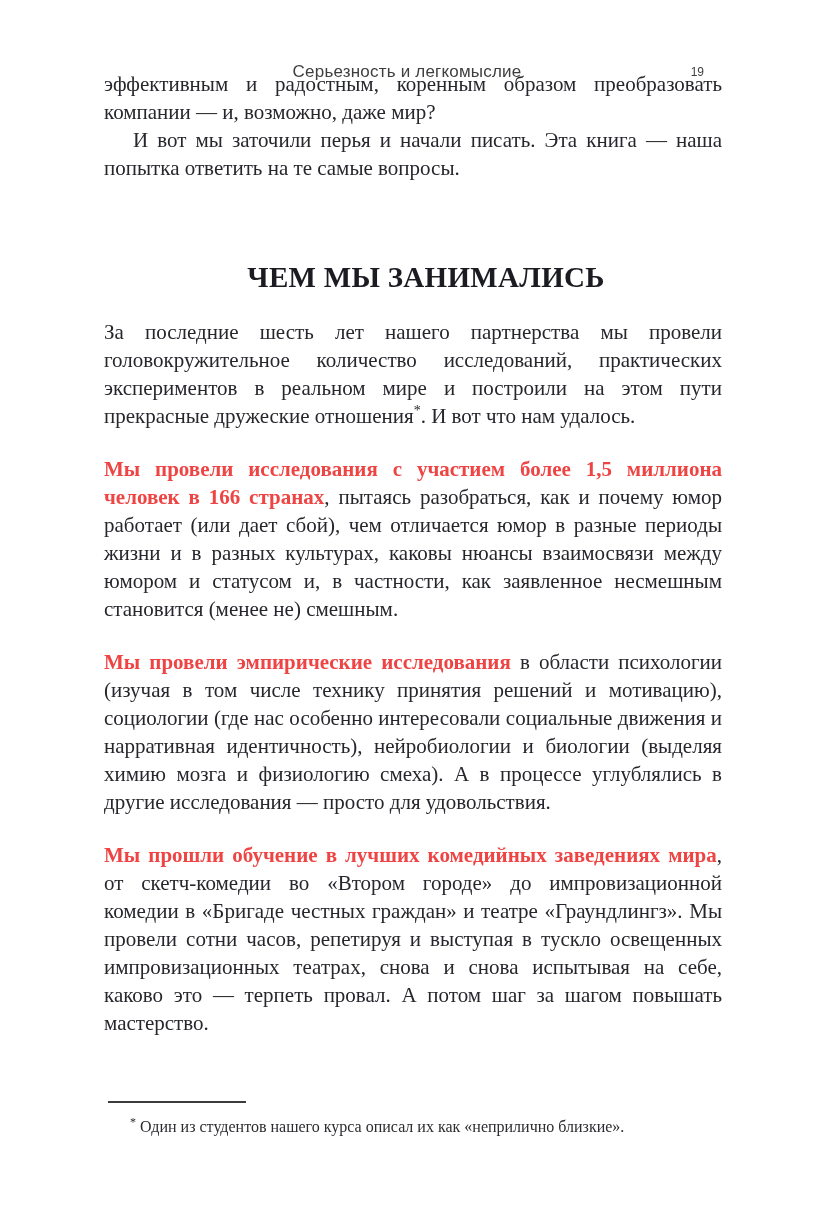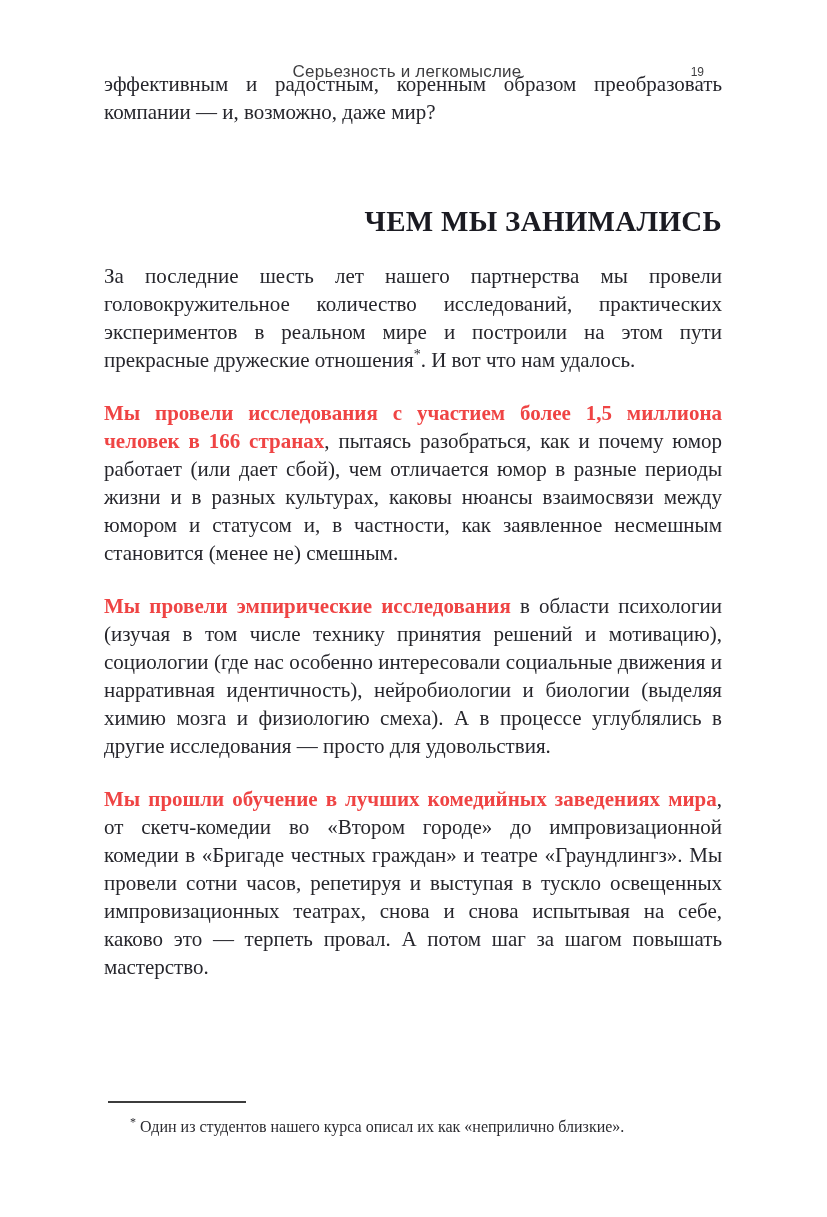--- a/index.html
+++ b/index.html
@@ -60,21 +60,21 @@
   p.indent-first {
     text-indent: 29px;
   }
   .section-heading {
     margin: 77px 0 0 0;
     font-size: 29px;
     line-height: 36px;
     font-weight: 700;
     letter-spacing: 0.3px;
     color: #1b1b22;
-    text-align: right;
+    text-align: center;
     text-indent: 26px;
   }
   p.lead {
     margin-top: 23px;
   }
   p.study-item {
     margin-top: 25px;
   }
   p.study-item strong {
     font-weight: 700;
@@ -116,20 +116,21 @@
 
   <div class="running-head-bar">
     <span class="running-head-title">Серьезность и легкомыслие</span>
     <span class="running-head-page">19</span>
   </div>
 
   <div class="content">
 
     <p>эффективным и радостным, коренным образом преобразовать компании — и, возможно, даже мир?</p>
 
+    <p class="indent-first">И вот мы заточили перья и начали писать. Эта книга — наша попытка ответить на те самые вопросы.</p>
 
     <h1 class="section-heading">ЧЕМ МЫ ЗАНИМАЛИСЬ</h1>
 
     <p class="lead"><span>За последние шесть лет нашего партнерства мы провели головокружительное количество исследований, практических экспериментов в реальном мире и построили на этом пути прекрасные дружеские отношения</span><sup class="fn-ref">*</sup><span>. И вот что нам удалось.</span></p>
 
     <p class="study-item"><strong>Мы провели исследования с участием более 1,5 миллиона человек в 166 странах</strong><span>, пытаясь разобраться, как и почему юмор работает (или дает сбой), чем отличается юмор в разные периоды жизни и в разных культурах, каковы нюансы взаимосвязи между юмором и статусом и, в частности, как заявленное несмешным становится (менее не) смешным.</span></p>
 
     <p class="study-item"><strong>Мы провели эмпирические исследования</strong><span> в области психологии (изучая в том числе технику принятия решений и мотивацию), социологии (где нас особенно интересовали социальные движения и нарративная идентичность), нейробиологии и биологии (выделяя химию мозга и физиологию смеха). А в процессе углублялись в другие исследования — просто для удовольствия.</span></p>
 
     <p class="study-item"><strong>Мы прошли обучение в лучших комедийных заведениях мира</strong><span>, от скетч-комедии во «Втором городе» до импровизационной комедии в «Бригаде честных граждан» и театре «Граундлингз». Мы провели сотни часов, репетируя и выступая в тускло освещенных импровизационных театрах, снова и снова испытывая на себе, каково это — терпеть провал. А потом шаг за шагом повышать мастерство.</span></p>

